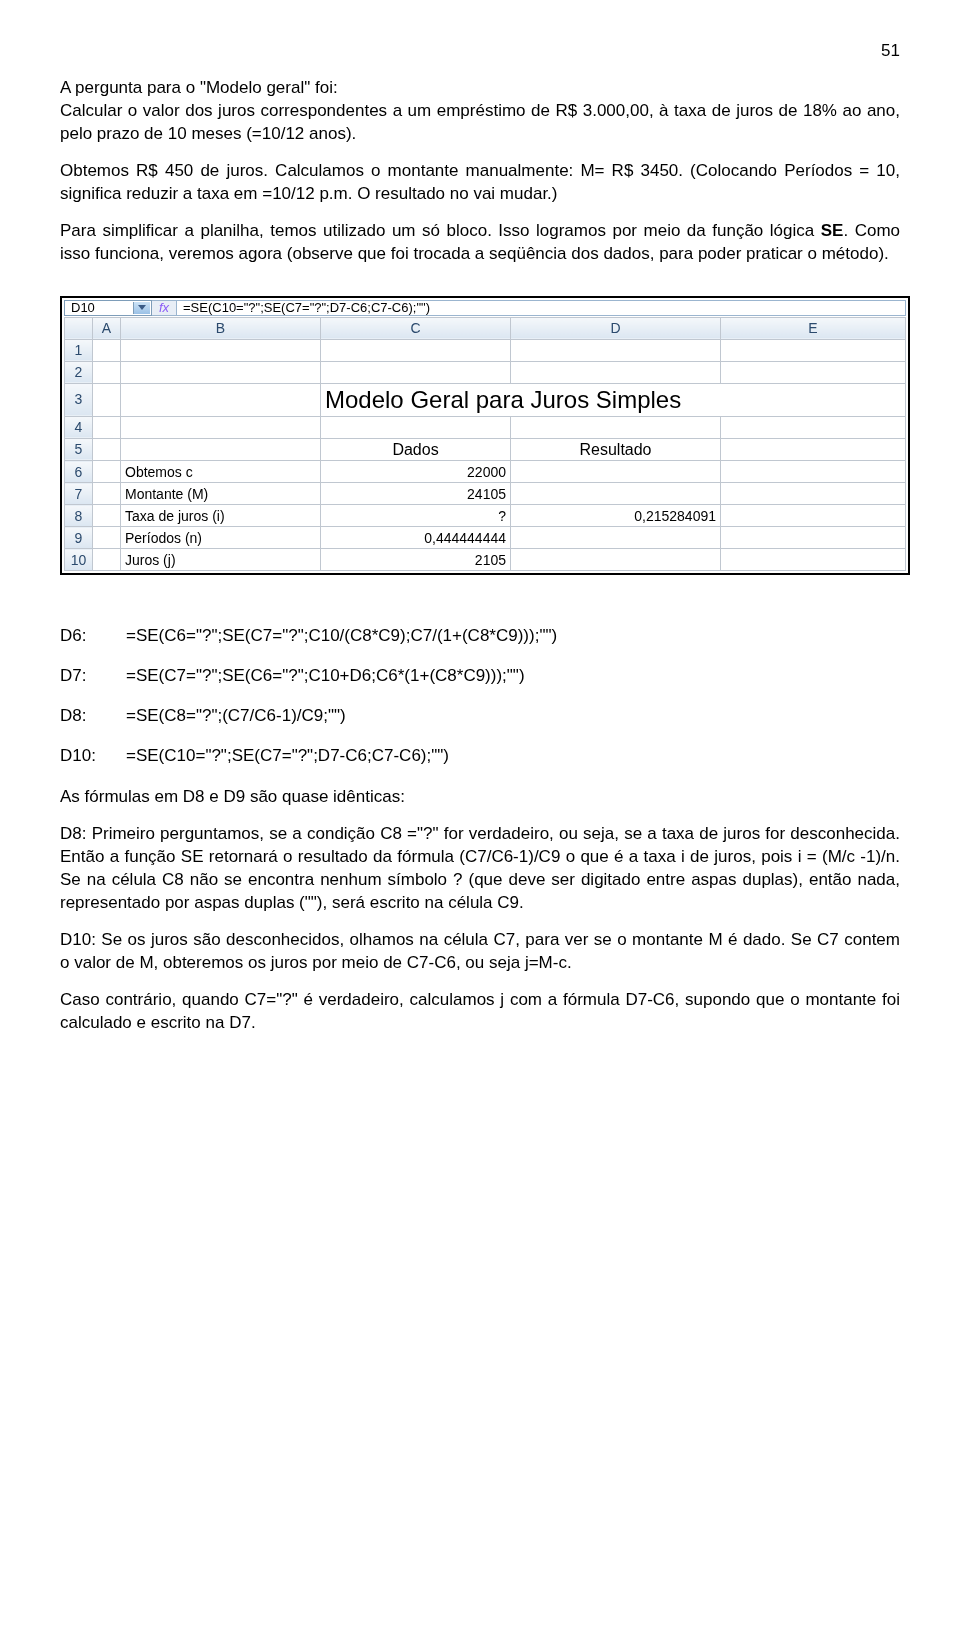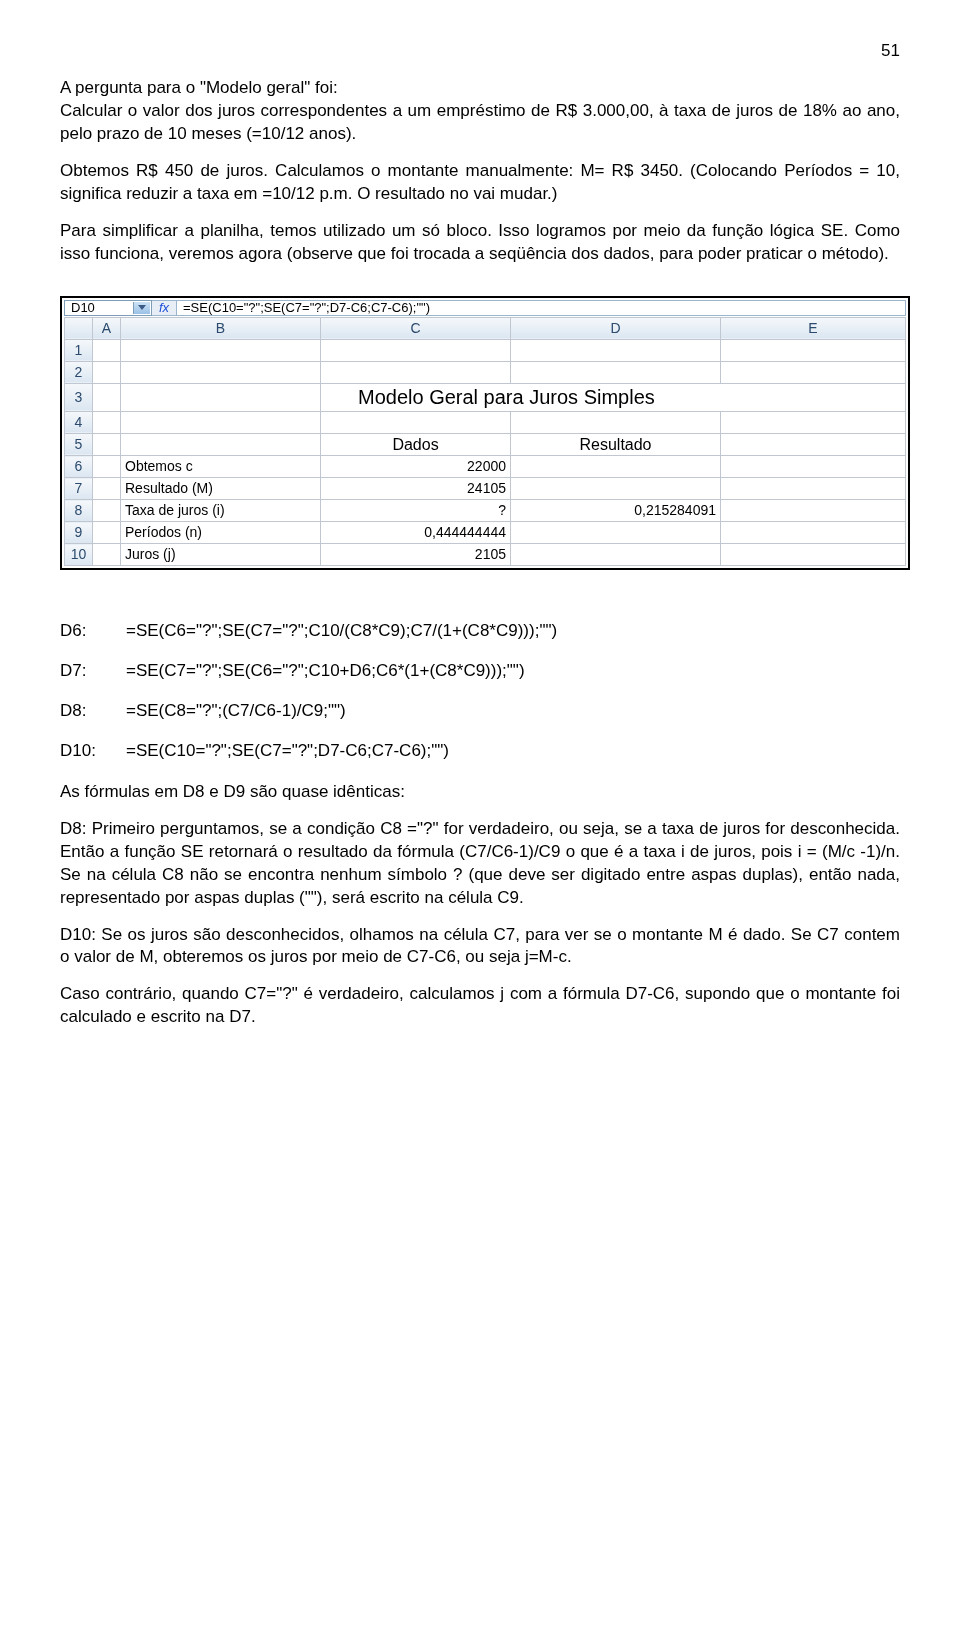--- a/index.html
+++ b/index.html
@@ -15,21 +15,21 @@
   }
   .page-number {
     text-align: right;
     font-size: 17px;
     margin-bottom: 14px;
   }
   .para {
     margin-bottom: 14px;
     text-align: justify;
   }
-  .bold { font-weight: normal; }
+  .bold { font-weight: bold; }
 
   
   .spreadsheet-wrap {
     margin: 30px 0 50px 0;
     border: 2px solid #000;
     padding: 2px;
     width: 850px;
     box-sizing: border-box;
     background: #fff;
   }
@@ -65,21 +65,21 @@
     border-left:4px solid transparent;
     border-right:4px solid transparent;
     border-top:5px solid #3b5b86;
   }
   .ss-fx {
     width: 24px;
     border: 1px solid #9bb5cf;
     border-left: none;
     display:flex;align-items:center;justify-content:center;
     font-style: italic;
-    color:#1d4ed8;
+    color:#8b5cf6;
     background:#e8eef6;
   }
   .ss-formula {
     flex:1;
     border: 1px solid #9bb5cf;
     border-left:none;
     display:flex;align-items:center;
     padding:0 6px;
     background:#fff;
   }
@@ -106,24 +106,23 @@
     width: 28px;
     text-align:center;
   }
   .ss-grid td.col-A { width: 28px; }
   .ss-grid td.col-B { width: 200px; text-align:left; }
   .ss-grid td.col-C { width: 190px; text-align:right; }
   .ss-grid td.col-D { width: 210px; text-align:right; }
   .ss-grid td.col-E { }
   .ss-title {
     font-family: Arial, sans-serif;
-    font-size: 20px;
+    font-size: 24px;
     text-align:left;
     color:#000;
-    margin-left:33px;
   }
   .ss-section {
     font-family: Arial, sans-serif;
     font-size: 16px;
   }
 
   .formula-list {
     font-family: Verdana, Geneva, sans-serif;
     font-size: 17px;
     margin: 10px 0 18px 0;
@@ -218,21 +217,21 @@
           <th class="rowhead">6</th>
           <td class="col-A"></td>
           <td class="col-B">Obtemos c</td>
           <td class="col-C">22000</td>
           <td class="col-D"></td>
           <td class="col-E"></td>
         </tr>
         <tr>
           <th class="rowhead">7</th>
           <td class="col-A"></td>
-          <td class="col-B">Resultado (M)</td>
+          <td class="col-B">Montante (M)</td>
           <td class="col-C">24105</td>
           <td class="col-D"></td>
           <td class="col-E"></td>
         </tr>
         <tr>
           <th class="rowhead">8</th>
           <td class="col-A"></td>
           <td class="col-B">Taxa de juros (i)</td>
           <td class="col-C">?</td>
           <td class="col-D">0,215284091</td>

